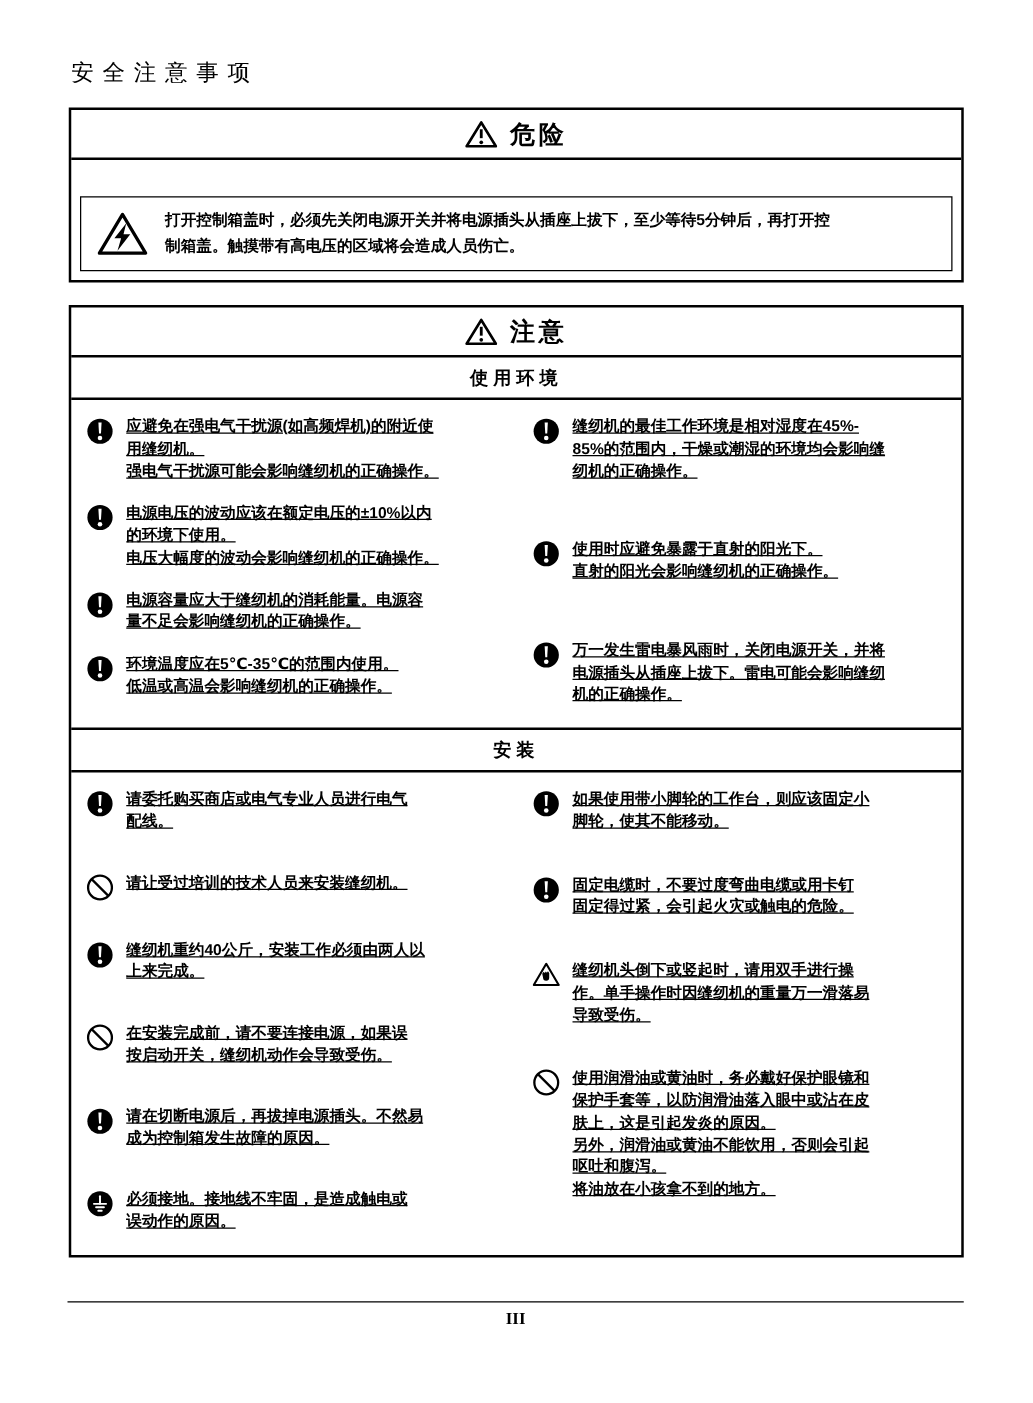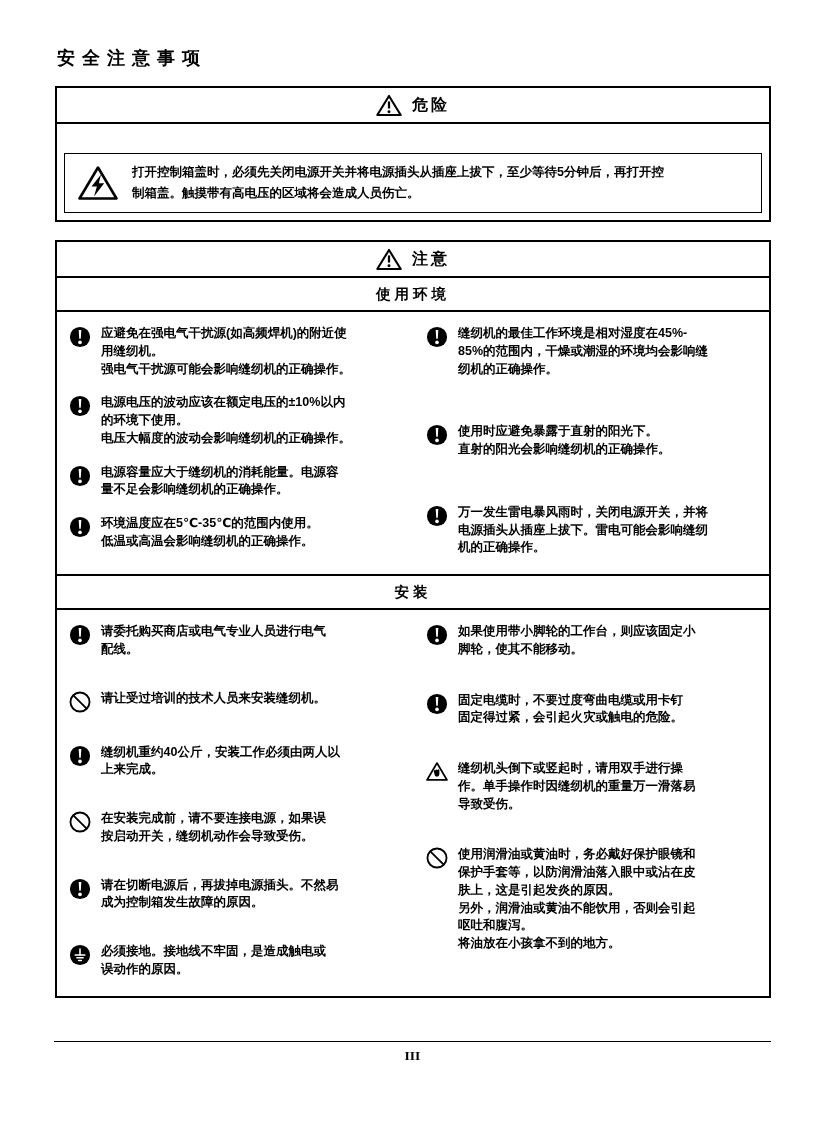--- a/index.html
+++ b/index.html
@@ -1,27 +1,27 @@
 <!DOCTYPE html>
 <html><head>
 <meta charset="utf-8">
 <style>
   html,body{margin:0;padding:0;background:#fff;}
   body{
     width:826px;height:1122px;position:relative;overflow:hidden;
     font-family:"Liberation Sans","DejaVu Sans",sans-serif;color:#000;
   }
   .page{position:absolute;inset:0;padding:46px 55px 0;box-sizing:border-box;}
-  .doc-title{font-size:18px;font-weight:bold;letter-spacing:7px;margin:0 0 16px 2px;}
+  .doc-title{font-size:18px;font-weight:normal;letter-spacing:7px;margin:0 0 16px 2px;}
 
   .box{border:2px solid #000;background:#fff;}
   .box-header{
     display:flex;align-items:center;justify-content:center;gap:10px;
     padding:6px 16px 5px;border-bottom:2px solid #000;
-    font-size:16px;font-weight:bold;letter-spacing:3px;
+    font-size:20px;font-weight:bold;letter-spacing:3px;
   }
   .box-header .hdr-icon{display:inline-flex;line-height:0;}
 
   
   .danger-box{margin-bottom:18px;}
   .danger-content{padding:7px;}
   .danger-inner{border:1.5px solid #000;display:flex;align-items:center;gap:13px;padding:8px 12px;margin-top:22px;}
   .danger-inner .big-icon{flex:none;width:42px;display:flex;justify-content:center;line-height:0;}
   .danger-text{font-size:12.5px;font-weight:bold;line-height:1.68;white-space:pre-line;margin:0;}
 
@@ -34,21 +34,21 @@
   .cols{display:flex;padding:13px 12px 17px;}
   .col{flex:1;display:flex;flex-direction:column;min-width:0;}
   .col-left{padding-right:20px;}
   .col-right{padding-left:6px;}
   .section-environment .col-left{gap:16px;}
   .section-environment .col-right{gap:45px;}
   .section-installation .col-left{gap:31px;}
   .section-installation .col-right{gap:33px;}
   .item{display:flex;gap:10px;align-items:flex-start;}
   .item-icon{flex:none;width:22px;height:22px;margin-top:1px;line-height:0;display:inline-flex;}
-  .item-text{font-size:12.5px;font-weight:bold;line-height:1.42;white-space:pre-line;}
+  .item-text{font-size:12.5px;font-weight:bold;line-height:1.42;white-space:pre-line;text-decoration:underline;}
 
   
   .footer{position:absolute;left:54px;right:55px;top:1041px;border-top:1.5px solid #000;text-align:center;padding-top:4px;}
   .page-number{font-family:"Liberation Serif","DejaVu Serif",serif;font-size:13.5px;font-weight:bold;}
 </style>
 </head>
 <body>
 
 <div class="page">
 

